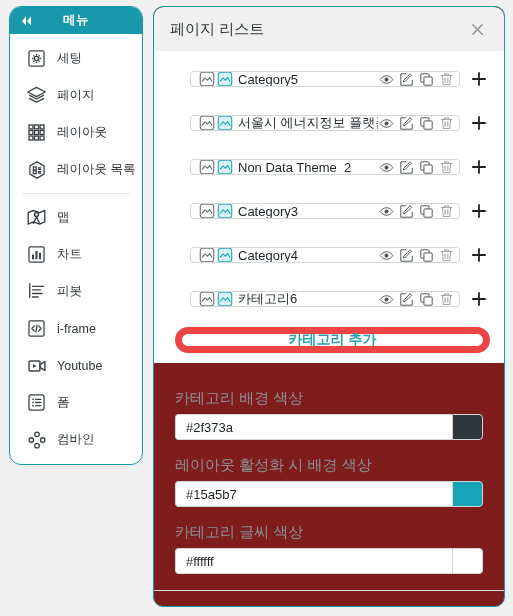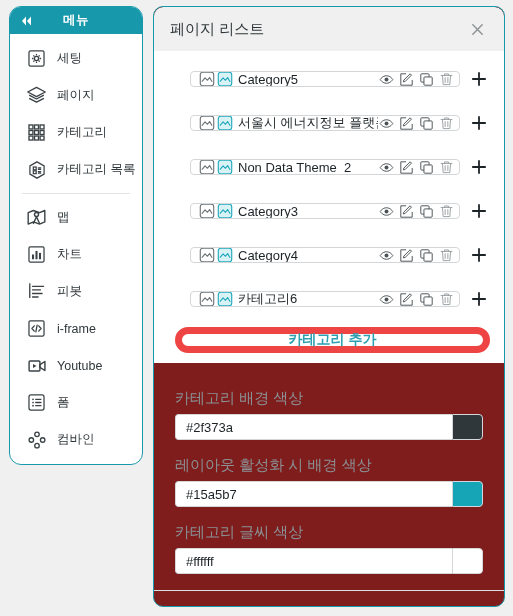--- a/index.html
+++ b/index.html
@@ -361,33 +361,33 @@
               <rect x="9.5" y="2.5" width="5" height="5"></rect>
               <rect x="16.5" y="2.5" width="5" height="5"></rect>
             <rect x="2.5" y="9.5" width="5" height="5"></rect>
               <rect x="9.5" y="9.5" width="5" height="5"></rect>
               <rect x="16.5" y="9.5" width="5" height="5"></rect>
             <rect x="2.5" y="16.5" width="5" height="5"></rect>
               <rect x="9.5" y="16.5" width="5" height="5"></rect>
               <rect x="16.5" y="16.5" width="5" height="5"></rect>
           </svg>
         </span>
-        <span class="nav-label">카테고리</span>
+        <span class="nav-label">레이아웃</span>
       </div>
 
       <div class="nav-item">
         <span class="nav-icon">
           <svg width="20" height="20" viewBox="0 0 24 24" fill="none" stroke="currentColor" stroke-width="1.5">
             <path d="M12 2.2 20.5 7v10L12 21.8 3.5 17V7z"></path>
             <rect x="7.6" y="8.4" width="3.4" height="3.4"></rect>
             <rect x="7.6" y="13" width="3.4" height="3.4"></rect>
             <path d="M13 9.4h4M13 11.2h4M13 14h4M13 15.8h4"></path>
           </svg>
         </span>
-        <span class="nav-label">카테고리 목록</span>
+        <span class="nav-label">레이아웃 목록</span>
       </div>
 
       <div class="nav-divider"></div>
 
       <div class="nav-item">
         <span class="nav-icon">
           <svg width="21" height="21" viewBox="0 0 24 24" fill="none" stroke="currentColor" stroke-width="1.6" stroke-linejoin="round">
             <path d="M2.5 6.5 8.5 4l7 2.5 6-2.5v13l-6 2.5-7-2.5-6 2.5z"></path>
             <circle cx="12" cy="8.6" r="2.3"></circle>
             <path d="M12 11.2 8.2 19.3M12 11.2l3.6 8"></path>

